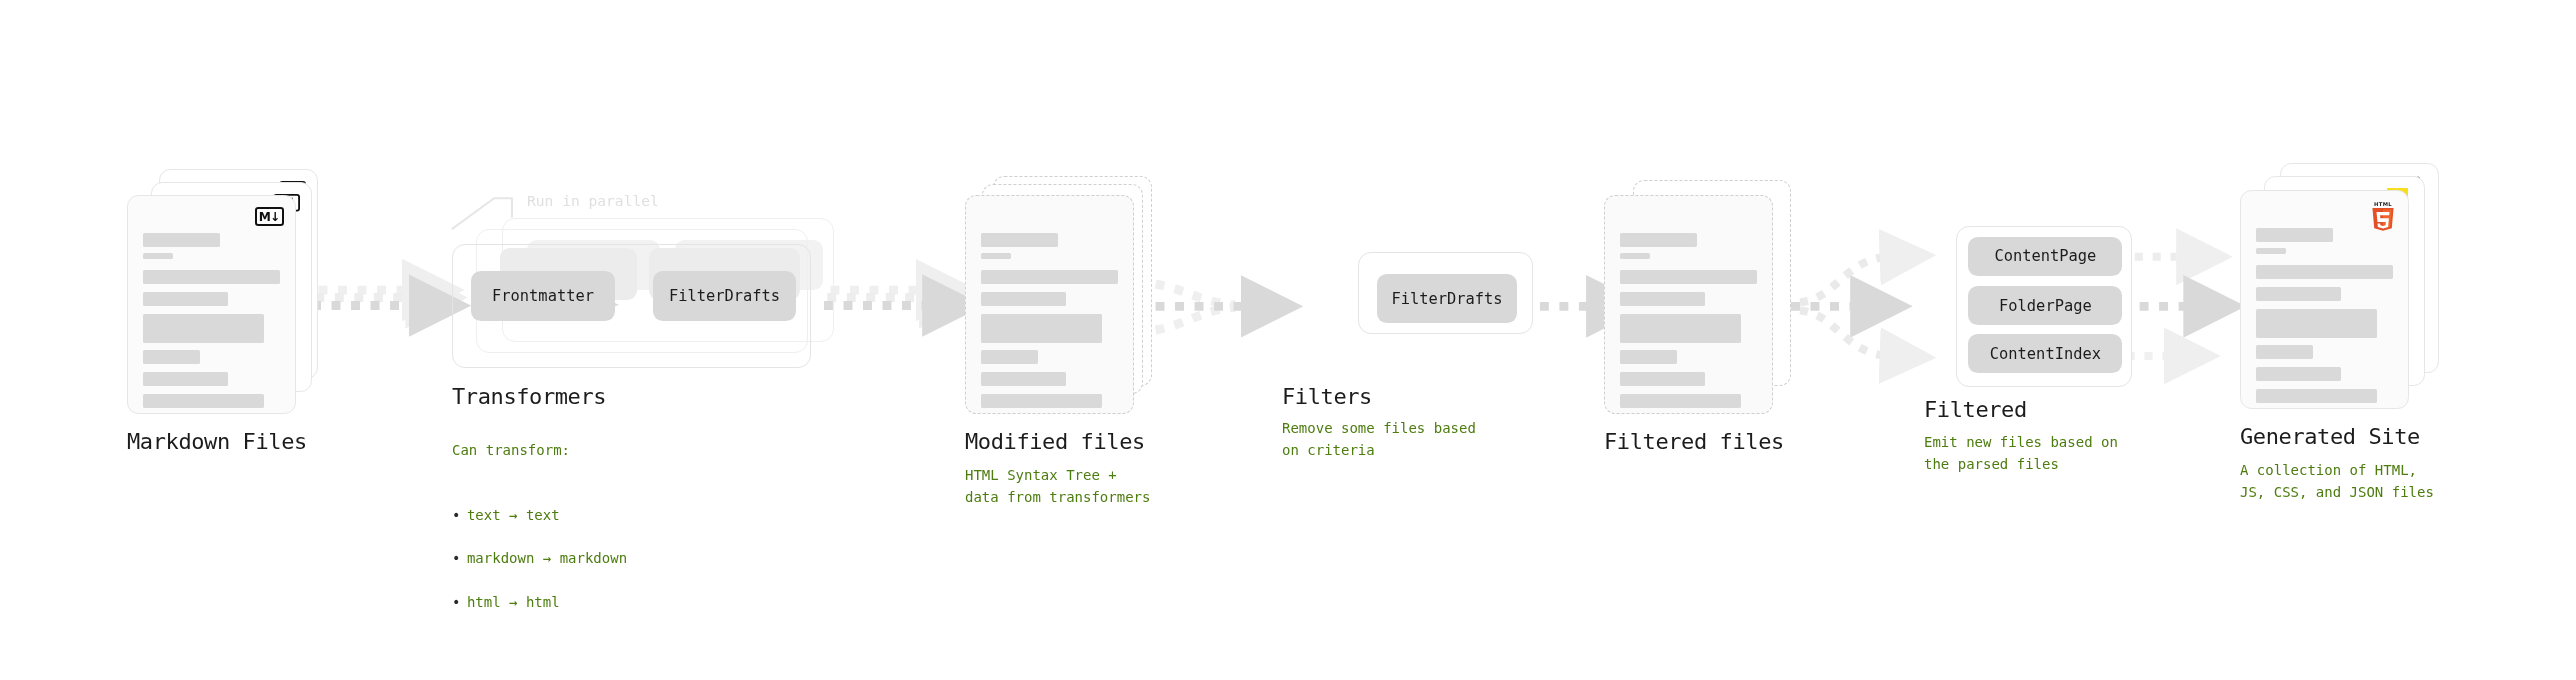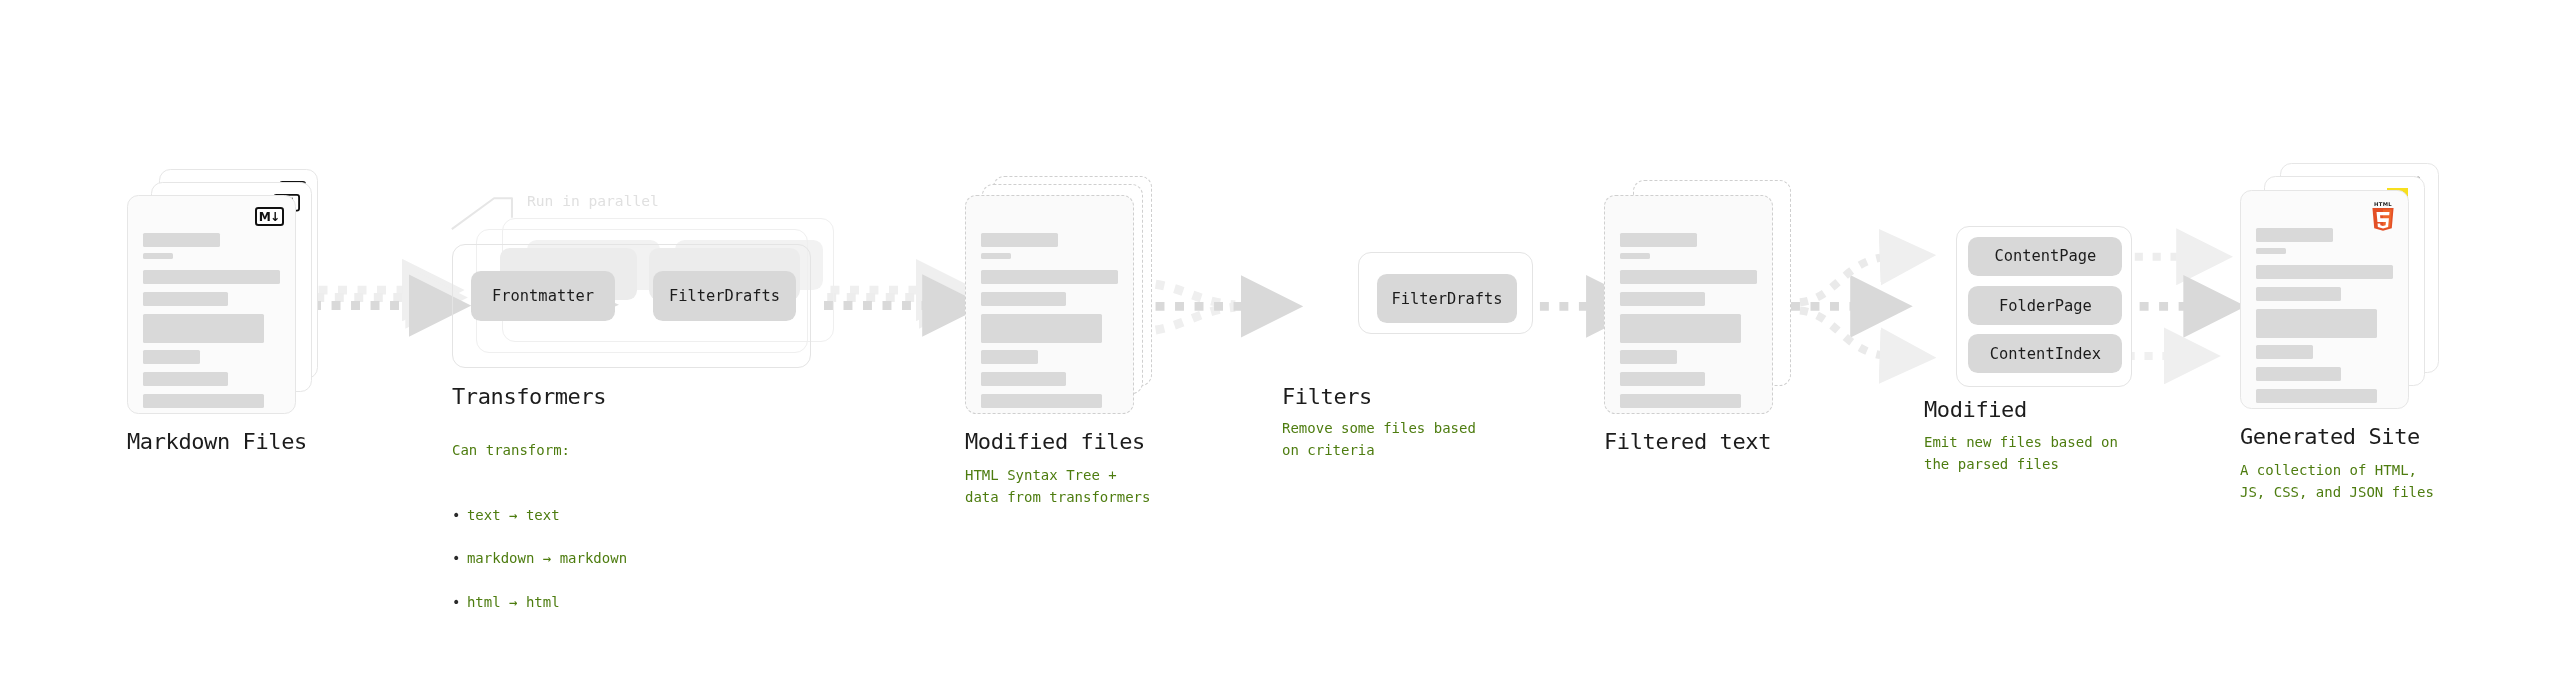--- a/index.html
+++ b/index.html
@@ -250,34 +250,34 @@
           <div class="bar h2"></div>
         <div class="bar b1"></div>
           <div class="bar b2"></div>
         <div class="bar b3"></div>
           <div class="bar b4"></div>
         <div class="bar b5"></div>
           <div class="bar b6"></div>
       </div>
     </div>
   </div>
-  <div class="label-title" style="left:1604px; top:429px;">Filtered text</div>
+  <div class="label-title" style="left:1604px; top:429px;">Filtered files</div>
 
   <div class="proc-outer" style="left:1924px; top:226px; width:176px; height:161px;margin-left:32px;">
     <div class="pill" style="left:11.4px; top:9.8px; width:154px; height:39px;">
       <span>ContentPage</span>
     </div>
     <div class="pill" style="left:11.4px; top:59px; width:154px; height:39px;">
       <span>FolderPage</span>
     </div>
     <div class="pill" style="left:11.4px; top:107px; width:154px; height:39px;">
       <span>ContentIndex</span>
     </div>
   </div>
-  <div class="label-title" style="left:1924px; top:397px;">Modified</div>
+  <div class="label-title" style="left:1924px; top:397px;">Filtered</div>
   <div class="label-sub" style="left:1924px; top:432px;">Emit new files based on
 the parsed files</div>
 
   <div class="doc-stack">
     <div class="doc-card ghost" style="left:2280px; top:163px; width:159px; height:210px;">
       <div class="badge" style="right:14.6px; top:9.8px;">
         <svg width="18" height="16.3" viewBox="0 0 22 20">
           <text x="11" y="9" text-anchor="middle" font-size="7" font-weight="bold" font-family="DejaVu Sans, sans-serif" fill="#1c1c1c">CSS</text>
           <rect x="2" y="11" width="18" height="3" fill="#1572b6"></rect>
         </svg>

